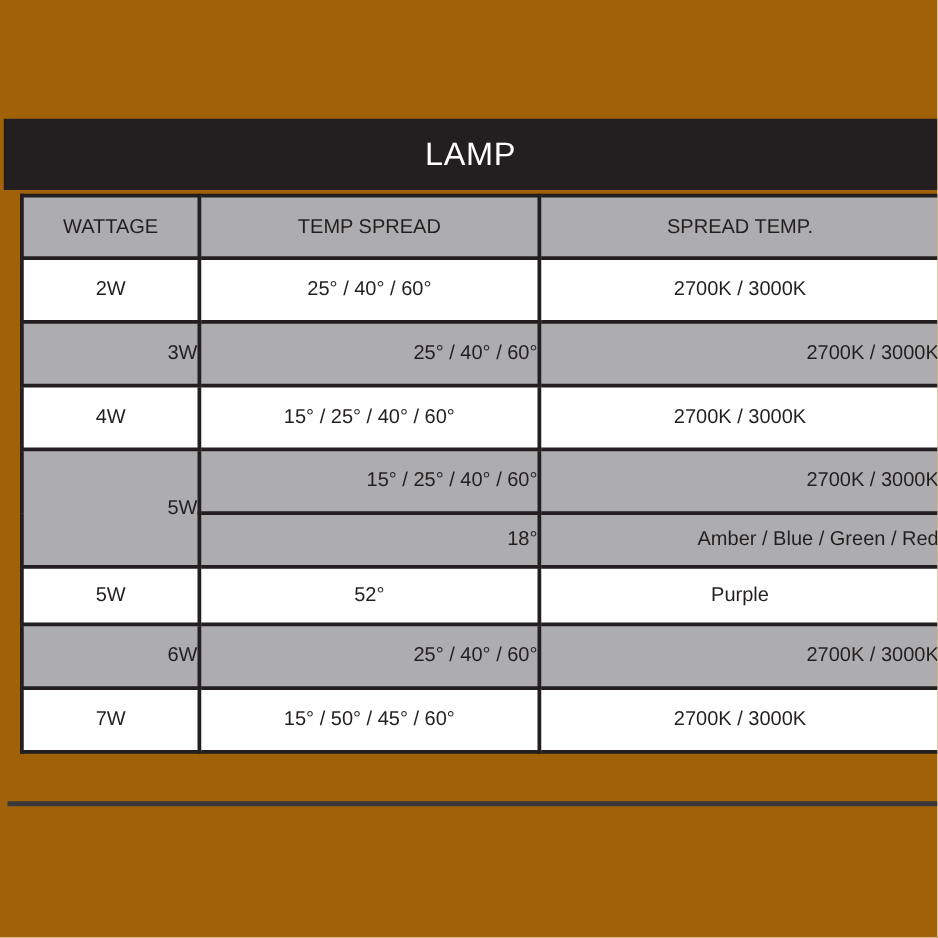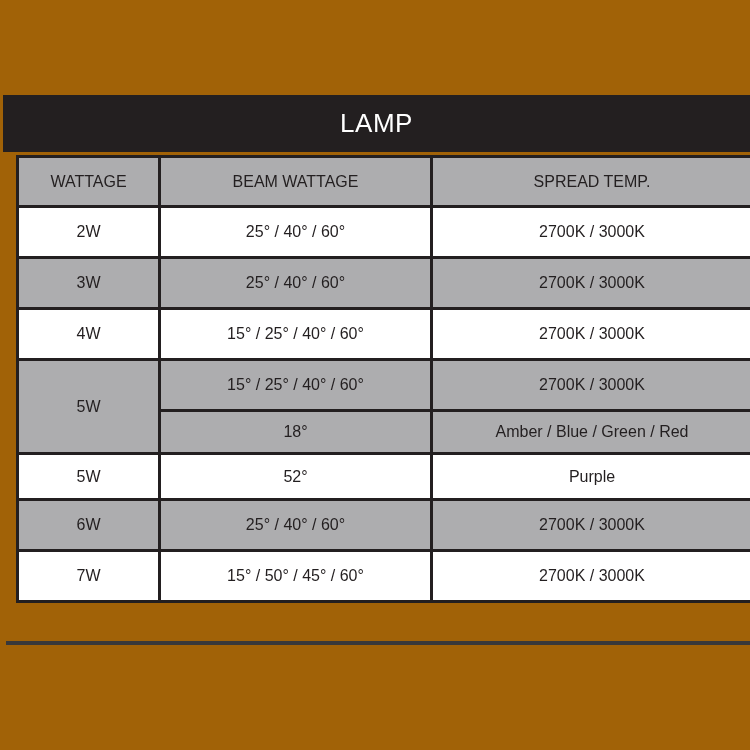--- a/index.html
+++ b/index.html
@@ -47,21 +47,21 @@
   .spec-table col.c3 { width: 321px; }
   .spec-table th, .spec-table td {
     border: 3px solid #231f20;
     padding: 0;
     text-align: center;
     vertical-align: middle;
     font-weight: normal;
     background: #ffffff;
   }
   .spec-table th { background: #adadaf; }
-  .spec-table tr.shaded td { background: #adadaf; }
+  .spec-table tr.shaded td { background: #adadaf; text-align: right; }
   tr.h-head  { height: 50px; }
   tr.h-std   { height: 51px; }
   tr.h-short { height: 43px; }
   tr.h-mid   { height: 46px; }
   .bottom-rule {
     position: absolute;
     left: 6px;
     top: 641px;
     width: 744px;
     height: 4px;
@@ -79,21 +79,21 @@
 
   <table class="spec-table">
     <colgroup>
       <col class="c1">
         <col class="c2">
         <col class="c3">
     </colgroup>
     <thead>
       <tr class="h-head">
         <th>WATTAGE</th>
-        <th>BEAM WATTAGE</th>
+        <th>TEMP SPREAD</th>
         <th>SPREAD TEMP.</th>
       </tr>
     </thead>
     <tbody>
       <tr class="h-std">
         <td>2W</td>
         <td>25° / 40° / 60°</td>
         <td>2700K / 3000K</td>
       </tr>
       <tr class="h-std shaded">

